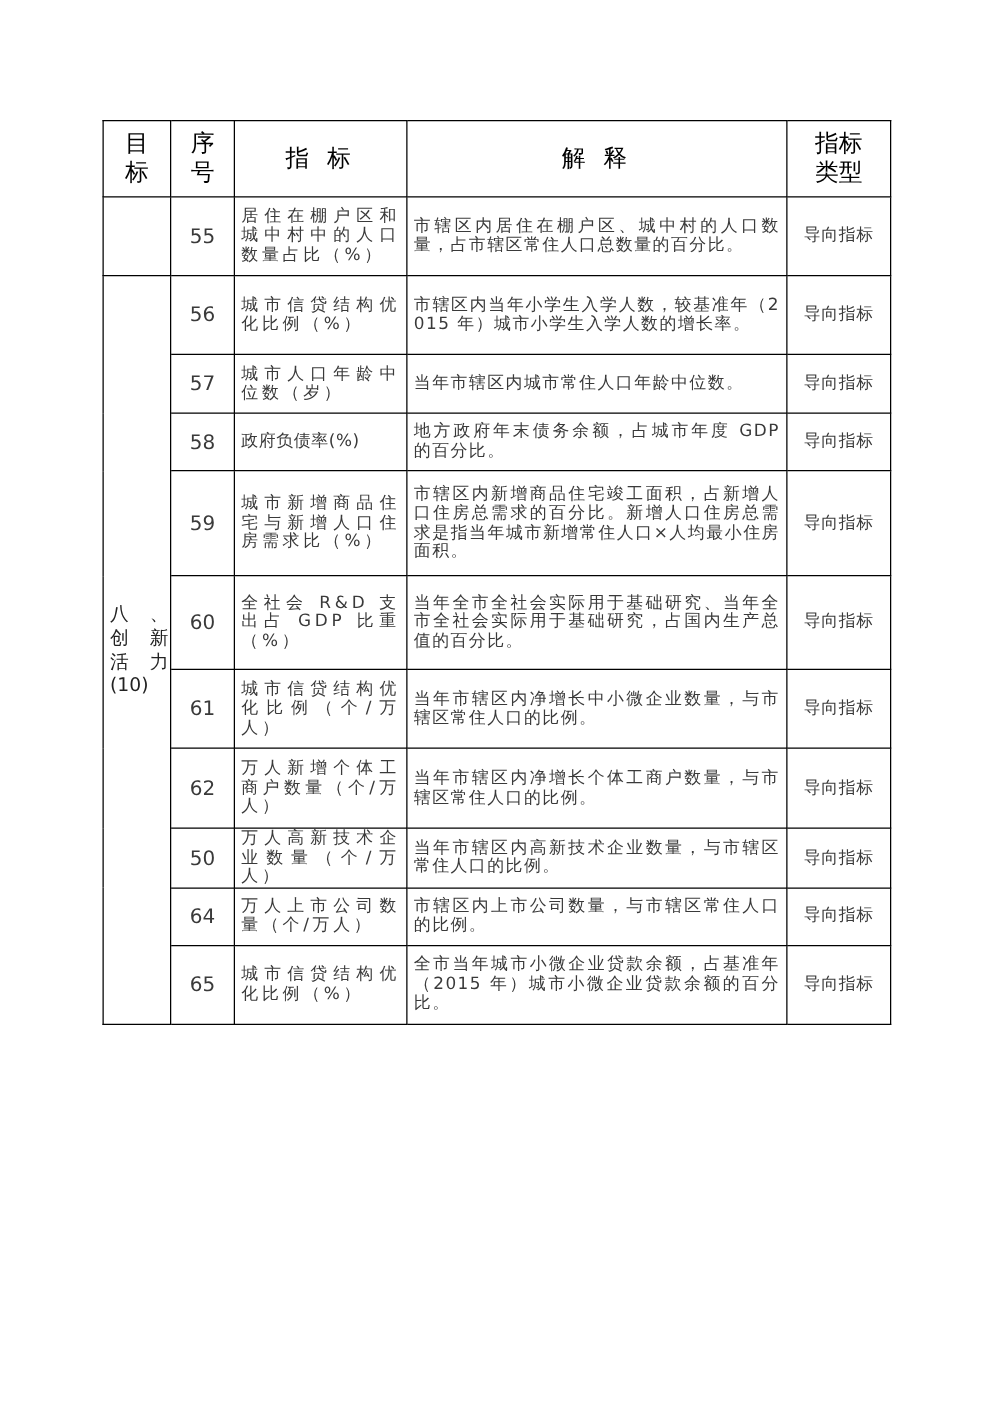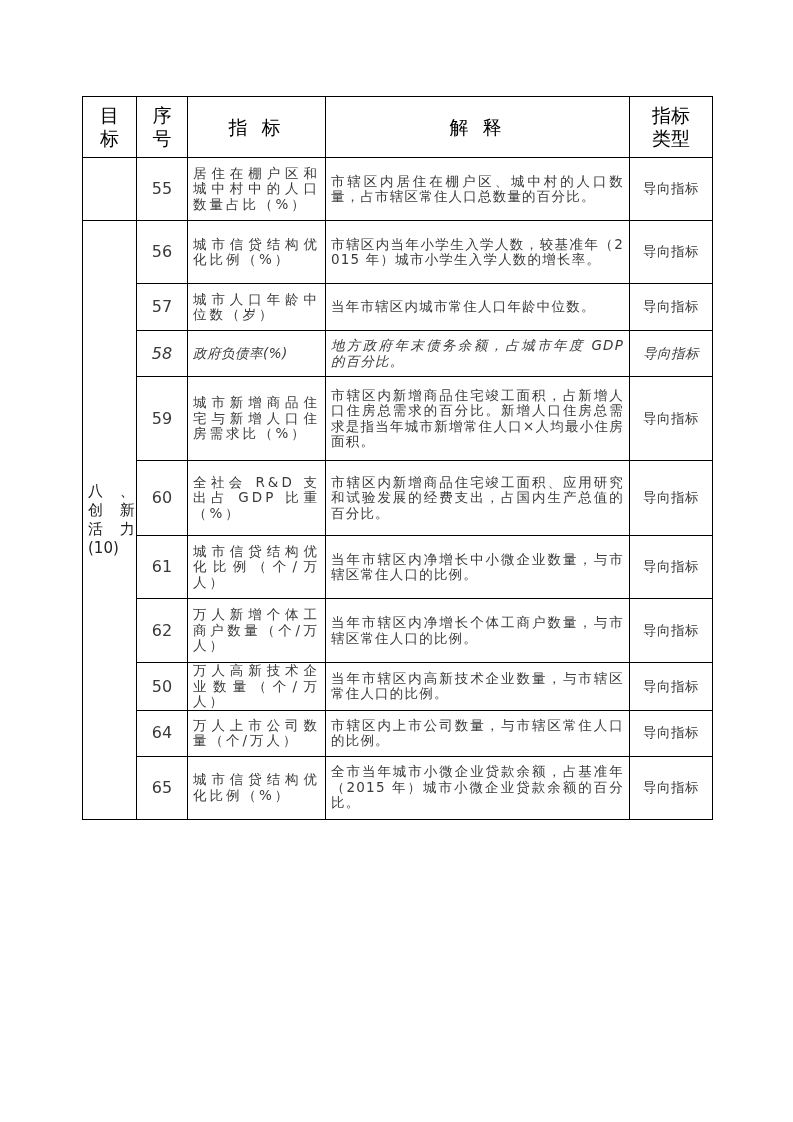--- a/index.html
+++ b/index.html
@@ -140,36 +140,36 @@
         <td class="ind">城市信贷结构优化比例（%）</td>
         <td class="exp">市辖区内当年小学生入学人数，较基准年（2015 年）城市小学生入学人数的增长率。</td>
         <td class="type">导向指标</td>
       </tr>
       <tr style="height:47px;">
         <td class="num">57</td>
         <td class="ind">城市人口年龄中位数（岁）</td>
         <td class="exp">当年市辖区内城市常住人口年龄中位数。</td>
         <td class="type">导向指标</td>
       </tr>
-      <tr style="height:46px;font-style:italic;">
+      <tr style="height:46px;">
         <td class="num">58</td>
         <td class="ind" style="letter-spacing:0.5px">政府负债率(%)</td>
         <td class="exp">地方政府年末债务余额，占城市年度 GDP 的百分比。</td>
         <td class="type">导向指标</td>
       </tr>
       <tr style="height:84px;">
         <td class="num">59</td>
         <td class="ind">城市新增商品住宅与新增人口住房需求比（%）</td>
         <td class="exp">市辖区内新增商品住宅竣工面积，占新增人口住房总需求的百分比。新增人口住房总需求是指当年城市新增常住人口×人均最小住房面积。</td>
         <td class="type">导向指标</td>
       </tr>
       <tr style="height:75px;">
         <td class="num">60</td>
         <td class="ind">全社会 R&amp;D 支出占 GDP 比重（%）</td>
-        <td class="exp">市辖区内新增商品住宅竣工面积、应用研究和试验发展的经费支出，占国内生产总值的百分比。</td>
+        <td class="exp">当年全市全社会实际用于基础研究、当年全市全社会实际用于基础研究，占国内生产总值的百分比。</td>
         <td class="type">导向指标</td>
       </tr>
       <tr style="height:63px;">
         <td class="num">61</td>
         <td class="ind">城市信贷结构优化比例（个/万人）</td>
         <td class="exp">当年市辖区内净增长中小微企业数量，与市辖区常住人口的比例。</td>
         <td class="type">导向指标</td>
       </tr>
       <tr style="height:64px;">
         <td class="num">62</td>

